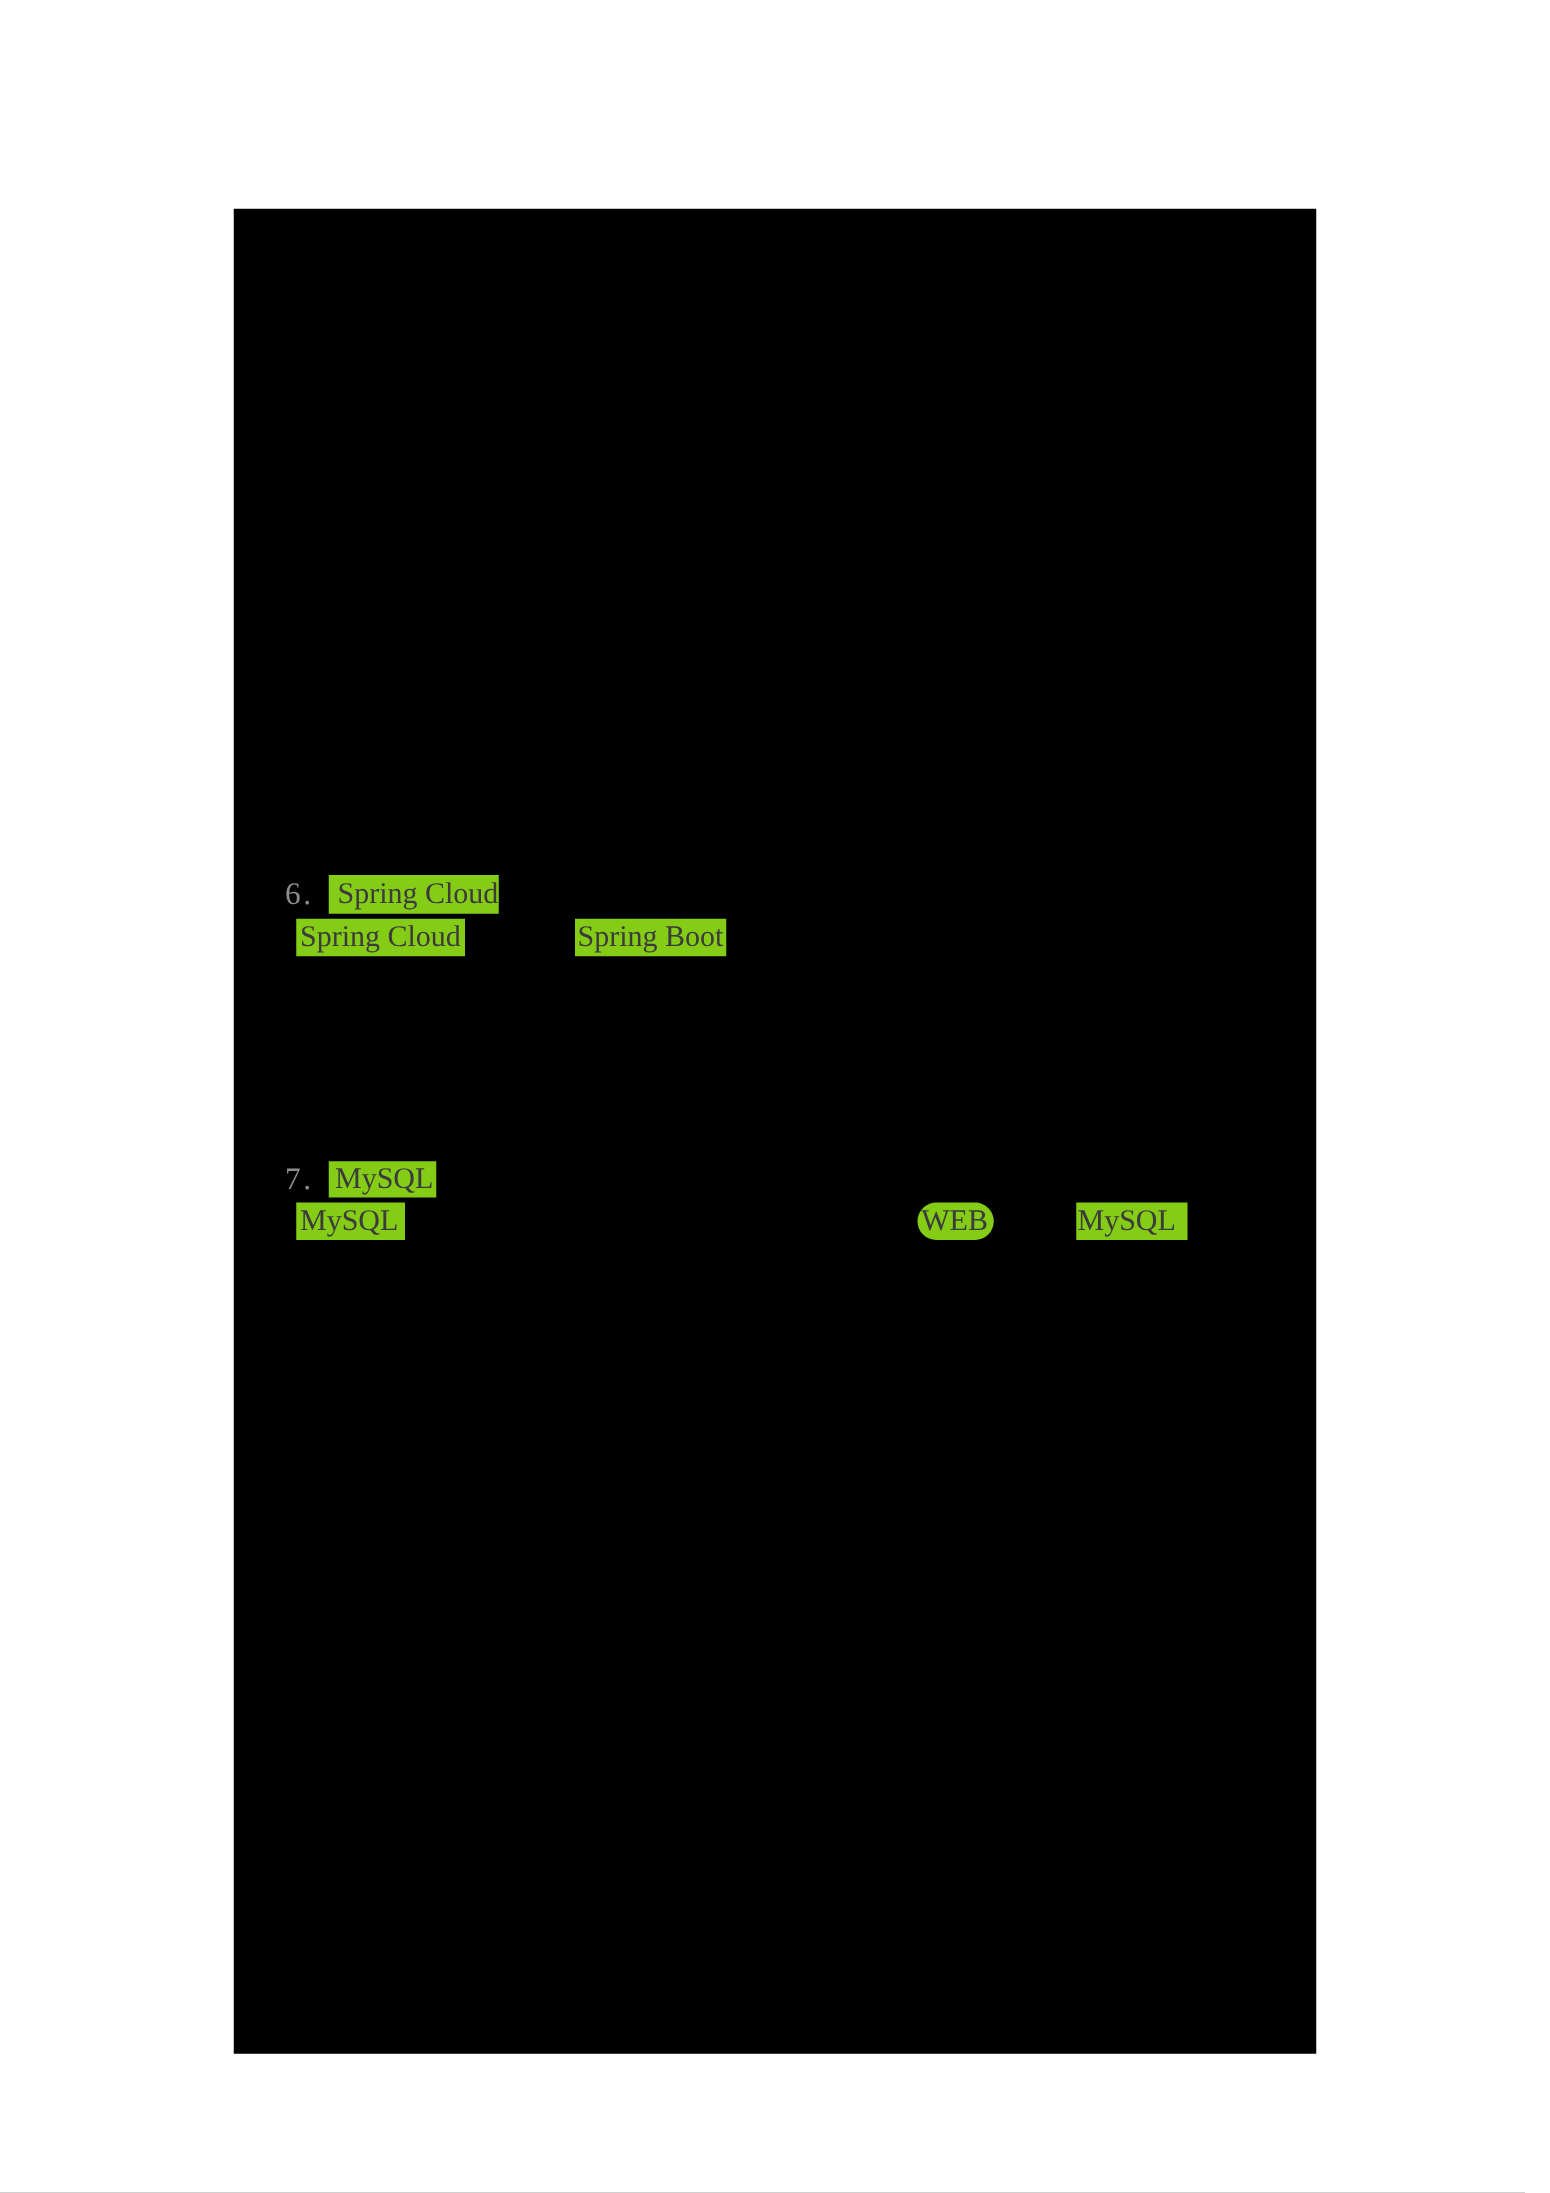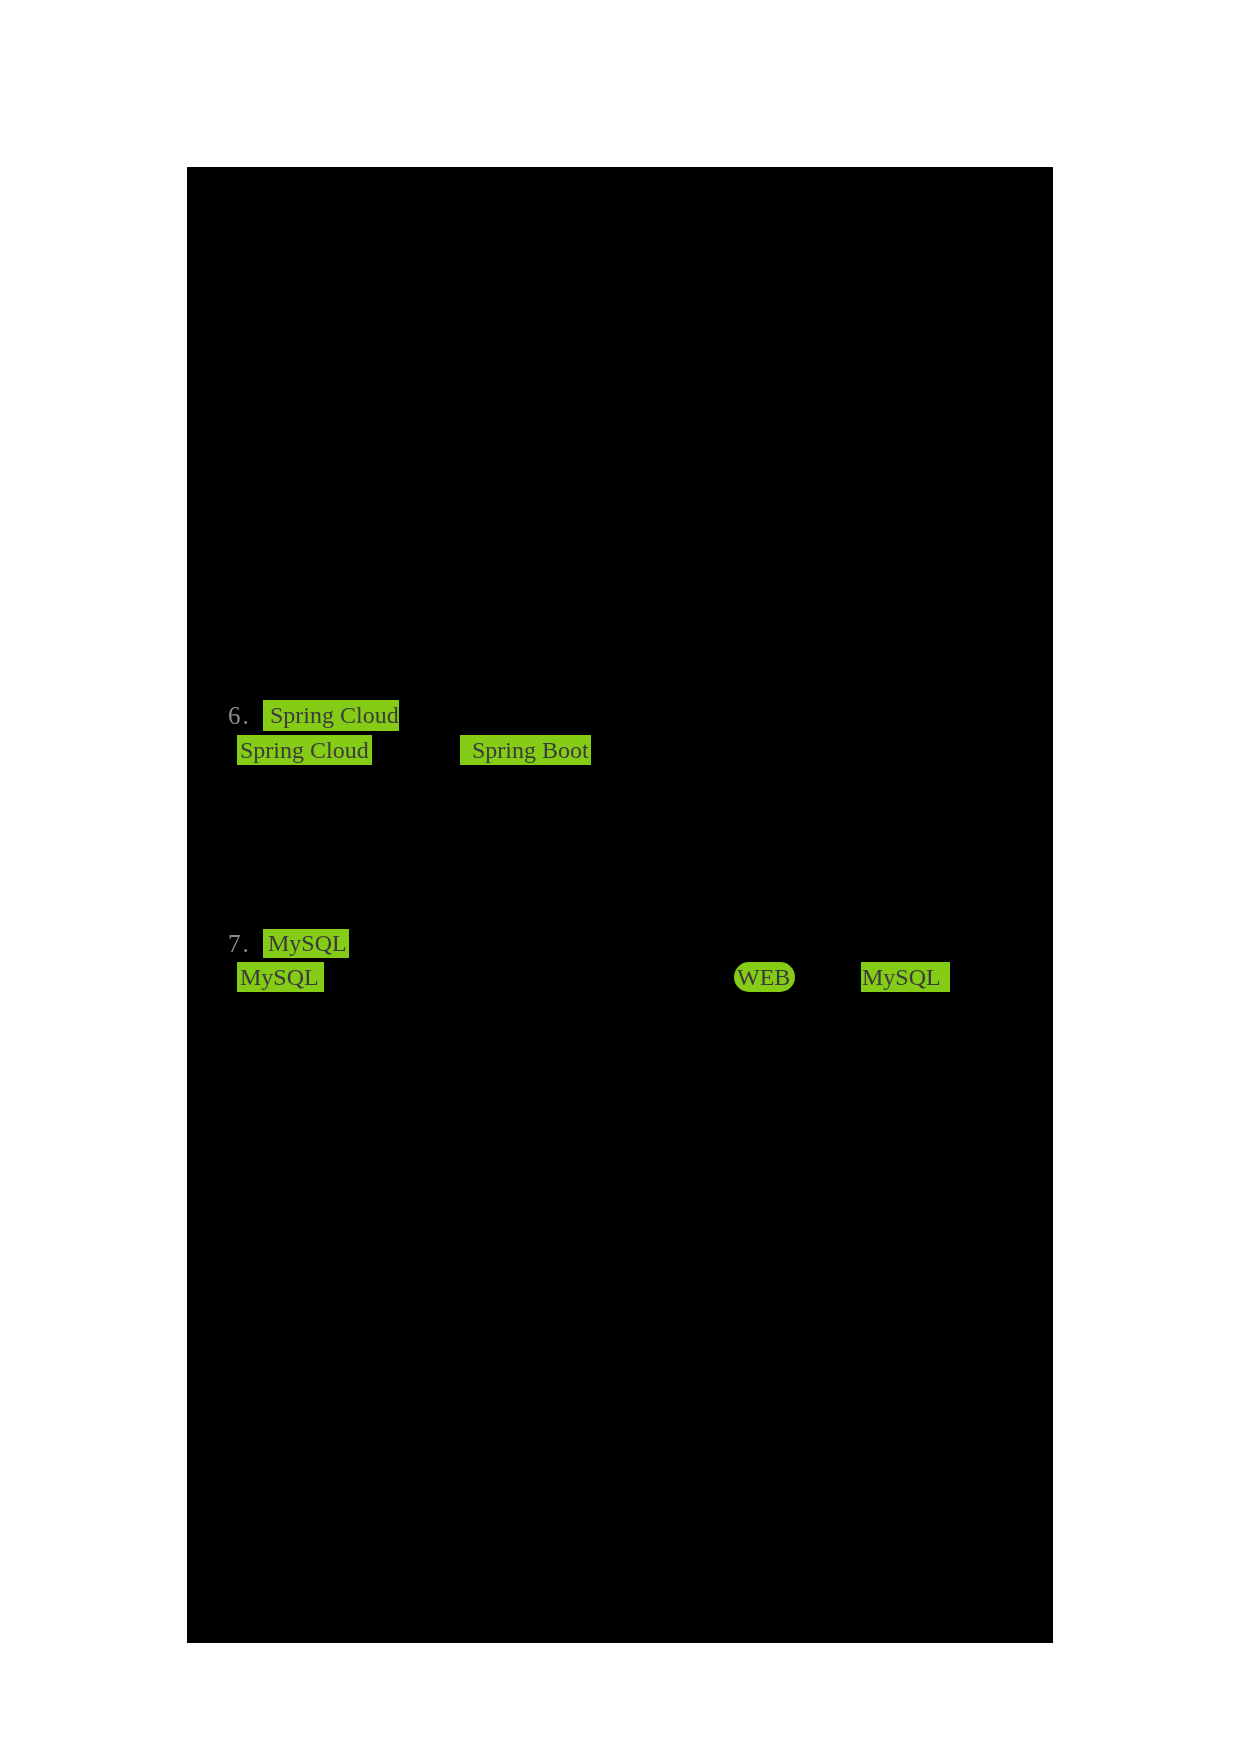--- a/index.html
+++ b/index.html
@@ -36,21 +36,21 @@
     position: absolute;
     background: #84cc16;
     color: #3b3b3b;
     font-size: 24px;
     white-space: nowrap;
   }
   
   .m6        { left: 41px;  top: 533px; line-height: 31px; }
   .s6-head   { left: 76px;  top: 533px; height: 31px; line-height: 31px; padding: 0 0 0 7px;  }
   .s6-b1     { left: 50px;  top: 568px; height: 30px; line-height: 30px; padding: 0 3px 0 3px; }
-  .s6-b2     { left: 273px; top: 568px; height: 30px; line-height: 30px; padding: 0 2px 0 12px; }
+  .s6-b2     { left: 273px; top: 568px; height: 30px; line-height: 30px; padding: 0 2px 0 2px; }
   
   .m7        { left: 41px;  top: 762px; line-height: 29px; }
   .s7-head   { left: 76px;  top: 762px; height: 29px; line-height: 29px; padding: 0 2px 0 5px; }
   .s7-b1     { left: 50px;  top: 795px; height: 30px; line-height: 30px; padding: 0 5px 0 3px; }
   .s7-b2     { left: 547px; top: 795px; height: 30px; line-height: 30px; padding: 0 5px 0 3px; border-radius: 15px; }
   .s7-b3     { left: 674px; top: 795px; height: 30px; line-height: 30px; padding: 0 9px 0 1px; }
 </style>
 </head>
 <body>
 

